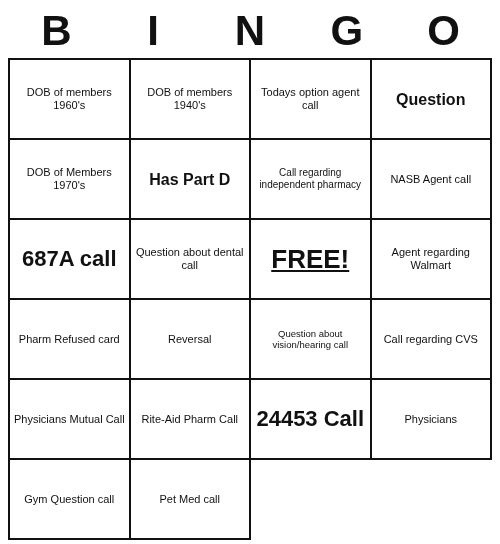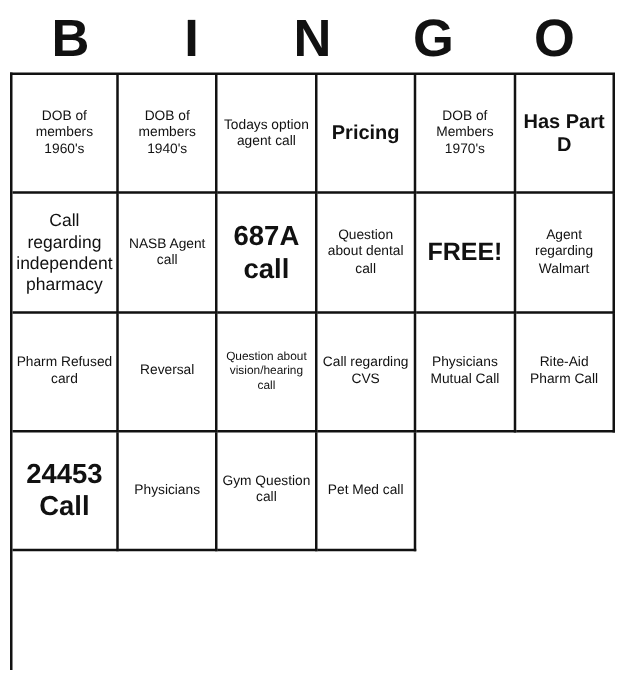--- a/index.html
+++ b/index.html
@@ -23,21 +23,21 @@
     .bingo-letter {
       font-size: 42px;
       font-weight: bold;
       color: #111;
       width: 20%;
       text-align: center;
       line-height: 1.1;
     }
     .bingo-grid {
       display: grid;
-      grid-template-columns: repeat(6, 1fr);
+      grid-template-columns: repeat(4, 1fr);
       grid-template-rows: repeat(5, 1fr);
       width: 100%;
       flex: 1;
       border-left: 2px solid #111;
       border-top: 2px solid #111;
     }
     .bingo-cell {
       border-right: 2px solid #111;
       border-bottom: 2px solid #111;
       display: flex;
@@ -52,43 +52,44 @@
     }
     .bingo-cell.large-text {
       font-size: 22px;
       font-weight: bold;
     }
     .bingo-cell.medium-text {
       font-size: 16px;
       font-weight: bold;
     }
     .bingo-cell.free {
-      font-size: 20px;
+      font-size: 26px;
       font-weight: bold;
+      text-decoration: underline;
     }
   </style>
 </head>
 <body>
 
 <div class="bingo-header">
   <div class="bingo-letter">B</div>
   <div class="bingo-letter">I</div>
   <div class="bingo-letter">N</div>
   <div class="bingo-letter">G</div>
   <div class="bingo-letter">O</div>
 </div>
 
 <div class="bingo-grid" id="grid-container">
 <div class="bingo-cell">DOB of members 1960's</div>
     <div class="bingo-cell">DOB of members 1940's</div>
     <div class="bingo-cell">Todays option agent call</div>
-    <div class="bingo-cell medium-text">Pricing</div>
+    <div class="bingo-cell medium-text">Question</div>
     <div class="bingo-cell">DOB of Members 1970's</div>
     <div class="bingo-cell medium-text">Has Part D</div>
-    <div class="bingo-cell" style="font-size: 14px;">Call regarding independent pharmacy</div>
+    <div class="bingo-cell" style="font-size: 10px;">Call regarding independent pharmacy</div>
     <div class="bingo-cell">NASB Agent call</div>
     <div class="bingo-cell large-text">687A call</div>
     <div class="bingo-cell">Question about dental call</div>
     <div class="bingo-cell free">FREE!</div>
     <div class="bingo-cell">Agent regarding Walmart</div>
     <div class="bingo-cell">Pharm Refused card</div>
     <div class="bingo-cell">Reversal</div>
     <div class="bingo-cell" style="font-size: 9.5px;">Question about vision/hearing call</div>
     <div class="bingo-cell">Call regarding CVS</div>
     <div class="bingo-cell">Physicians Mutual Call</div>

